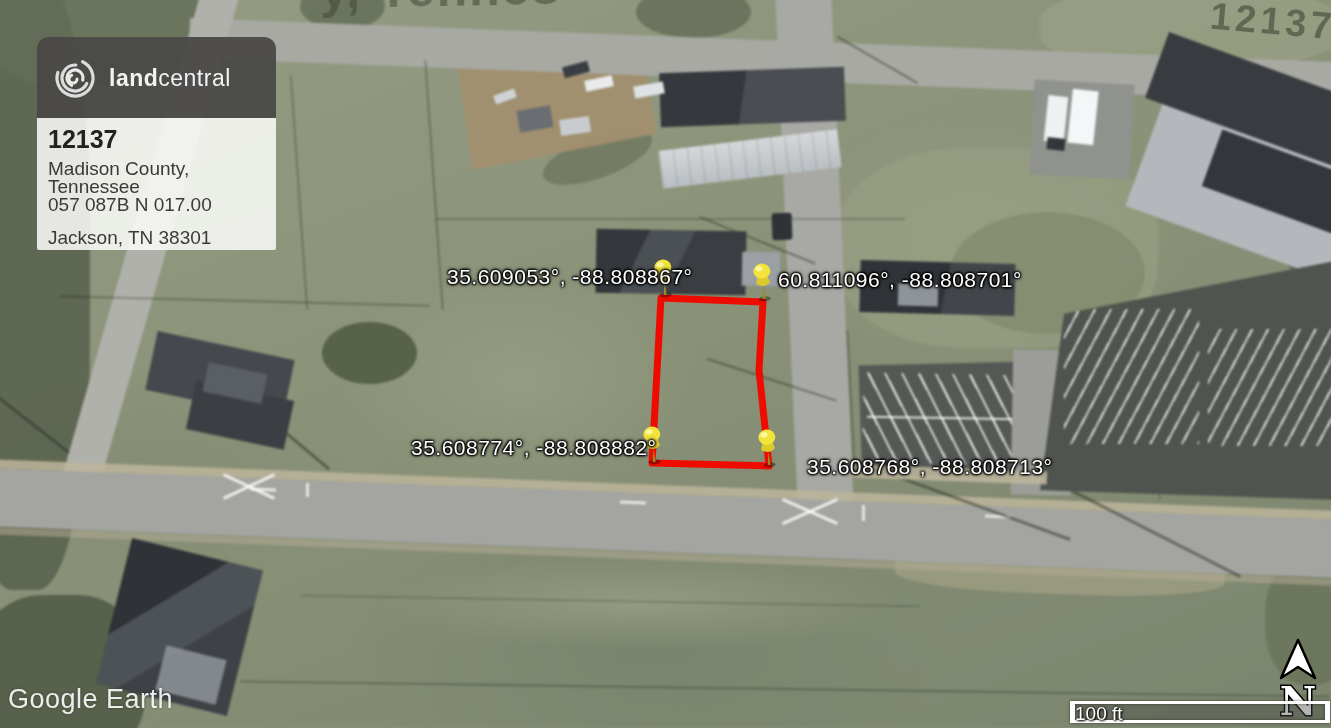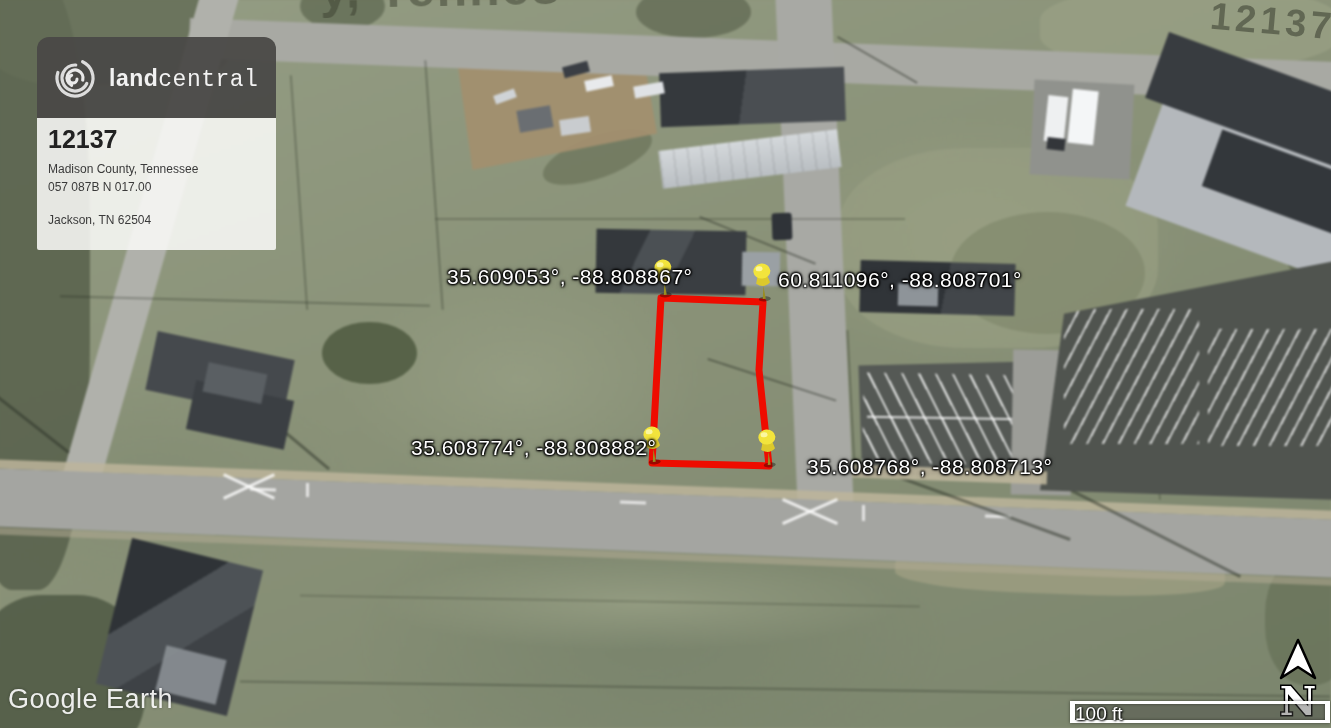--- a/index.html
+++ b/index.html
@@ -11,25 +11,25 @@
   
   .coord{position:absolute;color:#fff;font-size:21px;white-space:nowrap;letter-spacing:.5px;
          text-shadow:-1px -1px 2px #000,1px -1px 2px #000,-1px 1px 2px #000,1px 1px 2px #000,0 0 5px rgba(0,0,0,.8);}
   
   .card-header{position:absolute;left:37px;top:37px;width:239px;height:81px;
                background:rgba(74,73,71,.95);border-radius:12px 12px 0 0;}
   .card-body{position:absolute;left:37px;top:118px;width:239px;height:132px;
              background:rgba(250,250,248,.87);border-radius:0 0 2px 2px;
              padding:8px 6px 0 11px;box-sizing:border-box;color:#3a3a3a;}
   .card-id{font-size:25px;font-weight:bold;color:#222;line-height:26px;margin-bottom:8px;}
-  .card-line{font-size:12px;line-height:18px;}
+  .card-line{font-size:19px;line-height:18px;}
   .card-gap{height:15px;}
   .brand{position:absolute;left:72px;top:28px;font-size:23px;color:#f2f2f2;letter-spacing:.5px;}
   .brand b{font-weight:700;}
-  .brand span{font-weight:400;font-family:Liberation Mono, monospace;}
+  .brand span{font-weight:400;}
   .logo-swirl{position:absolute;left:16px;top:19px;width:44px;height:44px;}
   
   .wm{position:absolute;font-weight:bold;color:rgba(55,58,45,.55);white-space:nowrap;}
   
   .attribution{position:absolute;left:8px;top:684px;font-size:27px;color:rgba(255,255,255,.9);
                letter-spacing:.5px;text-shadow:0 0 3px rgba(0,0,0,.3);}
   
   .scalebar{position:absolute;left:1070px;top:701px;width:250px;height:16px;
             background:rgba(70,70,68,.4);border:3px solid #fff;border-left-width:5px;border-right-width:5px;
             box-shadow:0 0 3px rgba(0,0,0,.5), inset 0 0 3px rgba(0,0,0,.5);}
@@ -201,21 +201,21 @@
         <circle cx="20" cy="23" r="4" stroke-width="3" stroke-dasharray="17 9"></circle>
       </g>
     </svg>
     <div class="brand"><b>land</b><span>central</span></div>
   </div>
   <div class="card-body">
     <div class="card-id">12137</div>
     <div class="card-line">Madison County, Tennessee</div>
     <div class="card-line">057 087B N 017.00</div>
     <div class="card-gap"></div>
-    <div class="card-line">Jackson, TN 62504</div>
+    <div class="card-line">Jackson, TN 38301</div>
   </div>
 
   <div class="attribution">Google Earth</div>
 
   <svg class="compass" viewBox="0 0 52 84">
     <path d="M26 2 L43 40 L26 29 L9 40 Z" fill="#fff" stroke="#000" stroke-width="2.5" stroke-linejoin="round"></path>
     <text x="26" y="77" text-anchor="middle" font-family="DejaVu Serif, serif" font-size="40" font-weight="bold" fill="#fff" stroke="#000" stroke-width="3" paint-order="stroke">N</text>
   </svg>
 
   <div class="scalebar">

